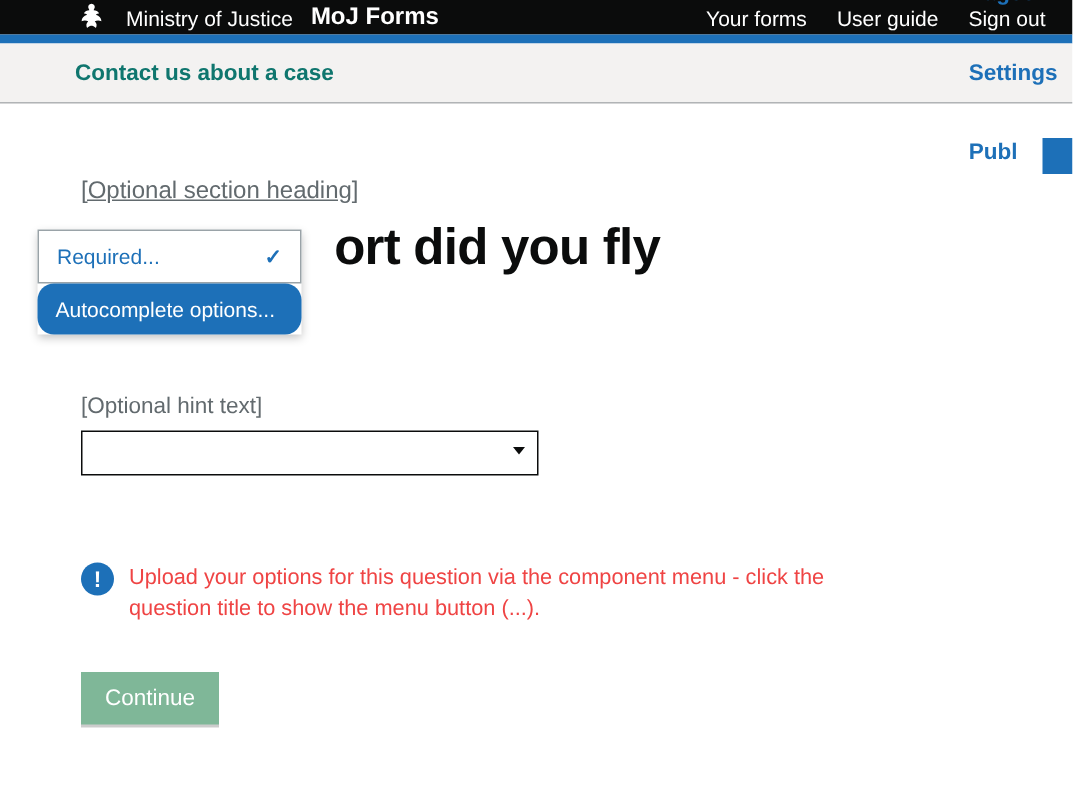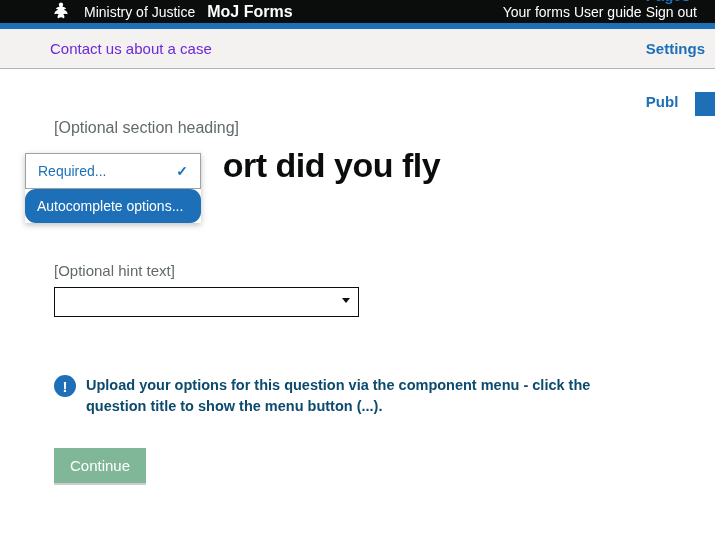--- a/index.html
+++ b/index.html
@@ -18,48 +18,49 @@
       align-items: center;
       justify-content: space-between;
       padding: 0 18px 0 50px;
       color: #fff;
       font-size: 14px;
     }
     .topbar-left { display: flex; align-items: center; gap: 12px; }
     .crest { height: 22px; width: 22px; fill: #fff; }
     .ministry { font-size: 14px; font-weight: 400; }
     .mojforms { font-size: 16px; font-weight: 700; }
-    .topbar-right { display: flex; gap: 4px; }
+    .topbar-right { display: flex; gap: 20px; }
     .topbar-link { color: #fff; font-size: 14px; cursor: pointer; }
     .bluebar { height: 6px; background: #1d70b8; }
     .secondbar {
       height: 40px;
       background: #f3f2f1;
       border-bottom: 1px solid #b1b4b6;
       display: flex;
       align-items: center;
       justify-content: space-between;
       padding: 0 0 0 50px;
     }
-    .form-title { font-size: 15px; font-weight: 400; color: #6d28d9; }
+    .form-title { font-size: 15px; font-weight: 700; color: #0f766e; }
     .tabs { display: flex; gap: 36px; padding-right: 10px; flex-direction: column; }
     .tab { color: #1d70b8; font-size: 15px; font-weight: 700; cursor: pointer; }
     .blue-square {
       position: absolute;
       right: 0;
       top: 92px;
       width: 20px;
       height: 24px;
       background: #1d70b8;
     }
     .content { padding: 50px 0 0 54px; position: relative; }
     .section-heading {
       color: #626a6e;
       font-size: 16px;
       margin-bottom: 10px;
+      text-decoration: underline;
     }
     .question-title {
       font-size: 34px;
       font-weight: 700;
       color: #0b0c0c;
       line-height: 1.1;
       margin-bottom: 12px;
       letter-spacing: -0.5px;
     }
     .context-menu {
@@ -124,23 +125,23 @@
     .info-icon {
       width: 22px; height: 22px;
       background: #1d70b8;
       border-radius: 50%;
       flex-shrink: 0;
       display: flex; align-items: center; justify-content: center;
       color: #fff; font-weight: 800; font-size: 15px;
       line-height: 1;
     }
     .info-text {
-      color: #0c4a6e;
+      color: #ef4444;
       font-size: 14.5px;
-      font-weight: 700;
+      font-weight: 400;
       line-height: 1.4;
     }
     .continue-btn {
       margin-top: 32px;
       background: #7fb798;
       color: #fff;
       border: none;
       padding: 9px 16px;
       font-size: 15px;
       font-weight: 400;

